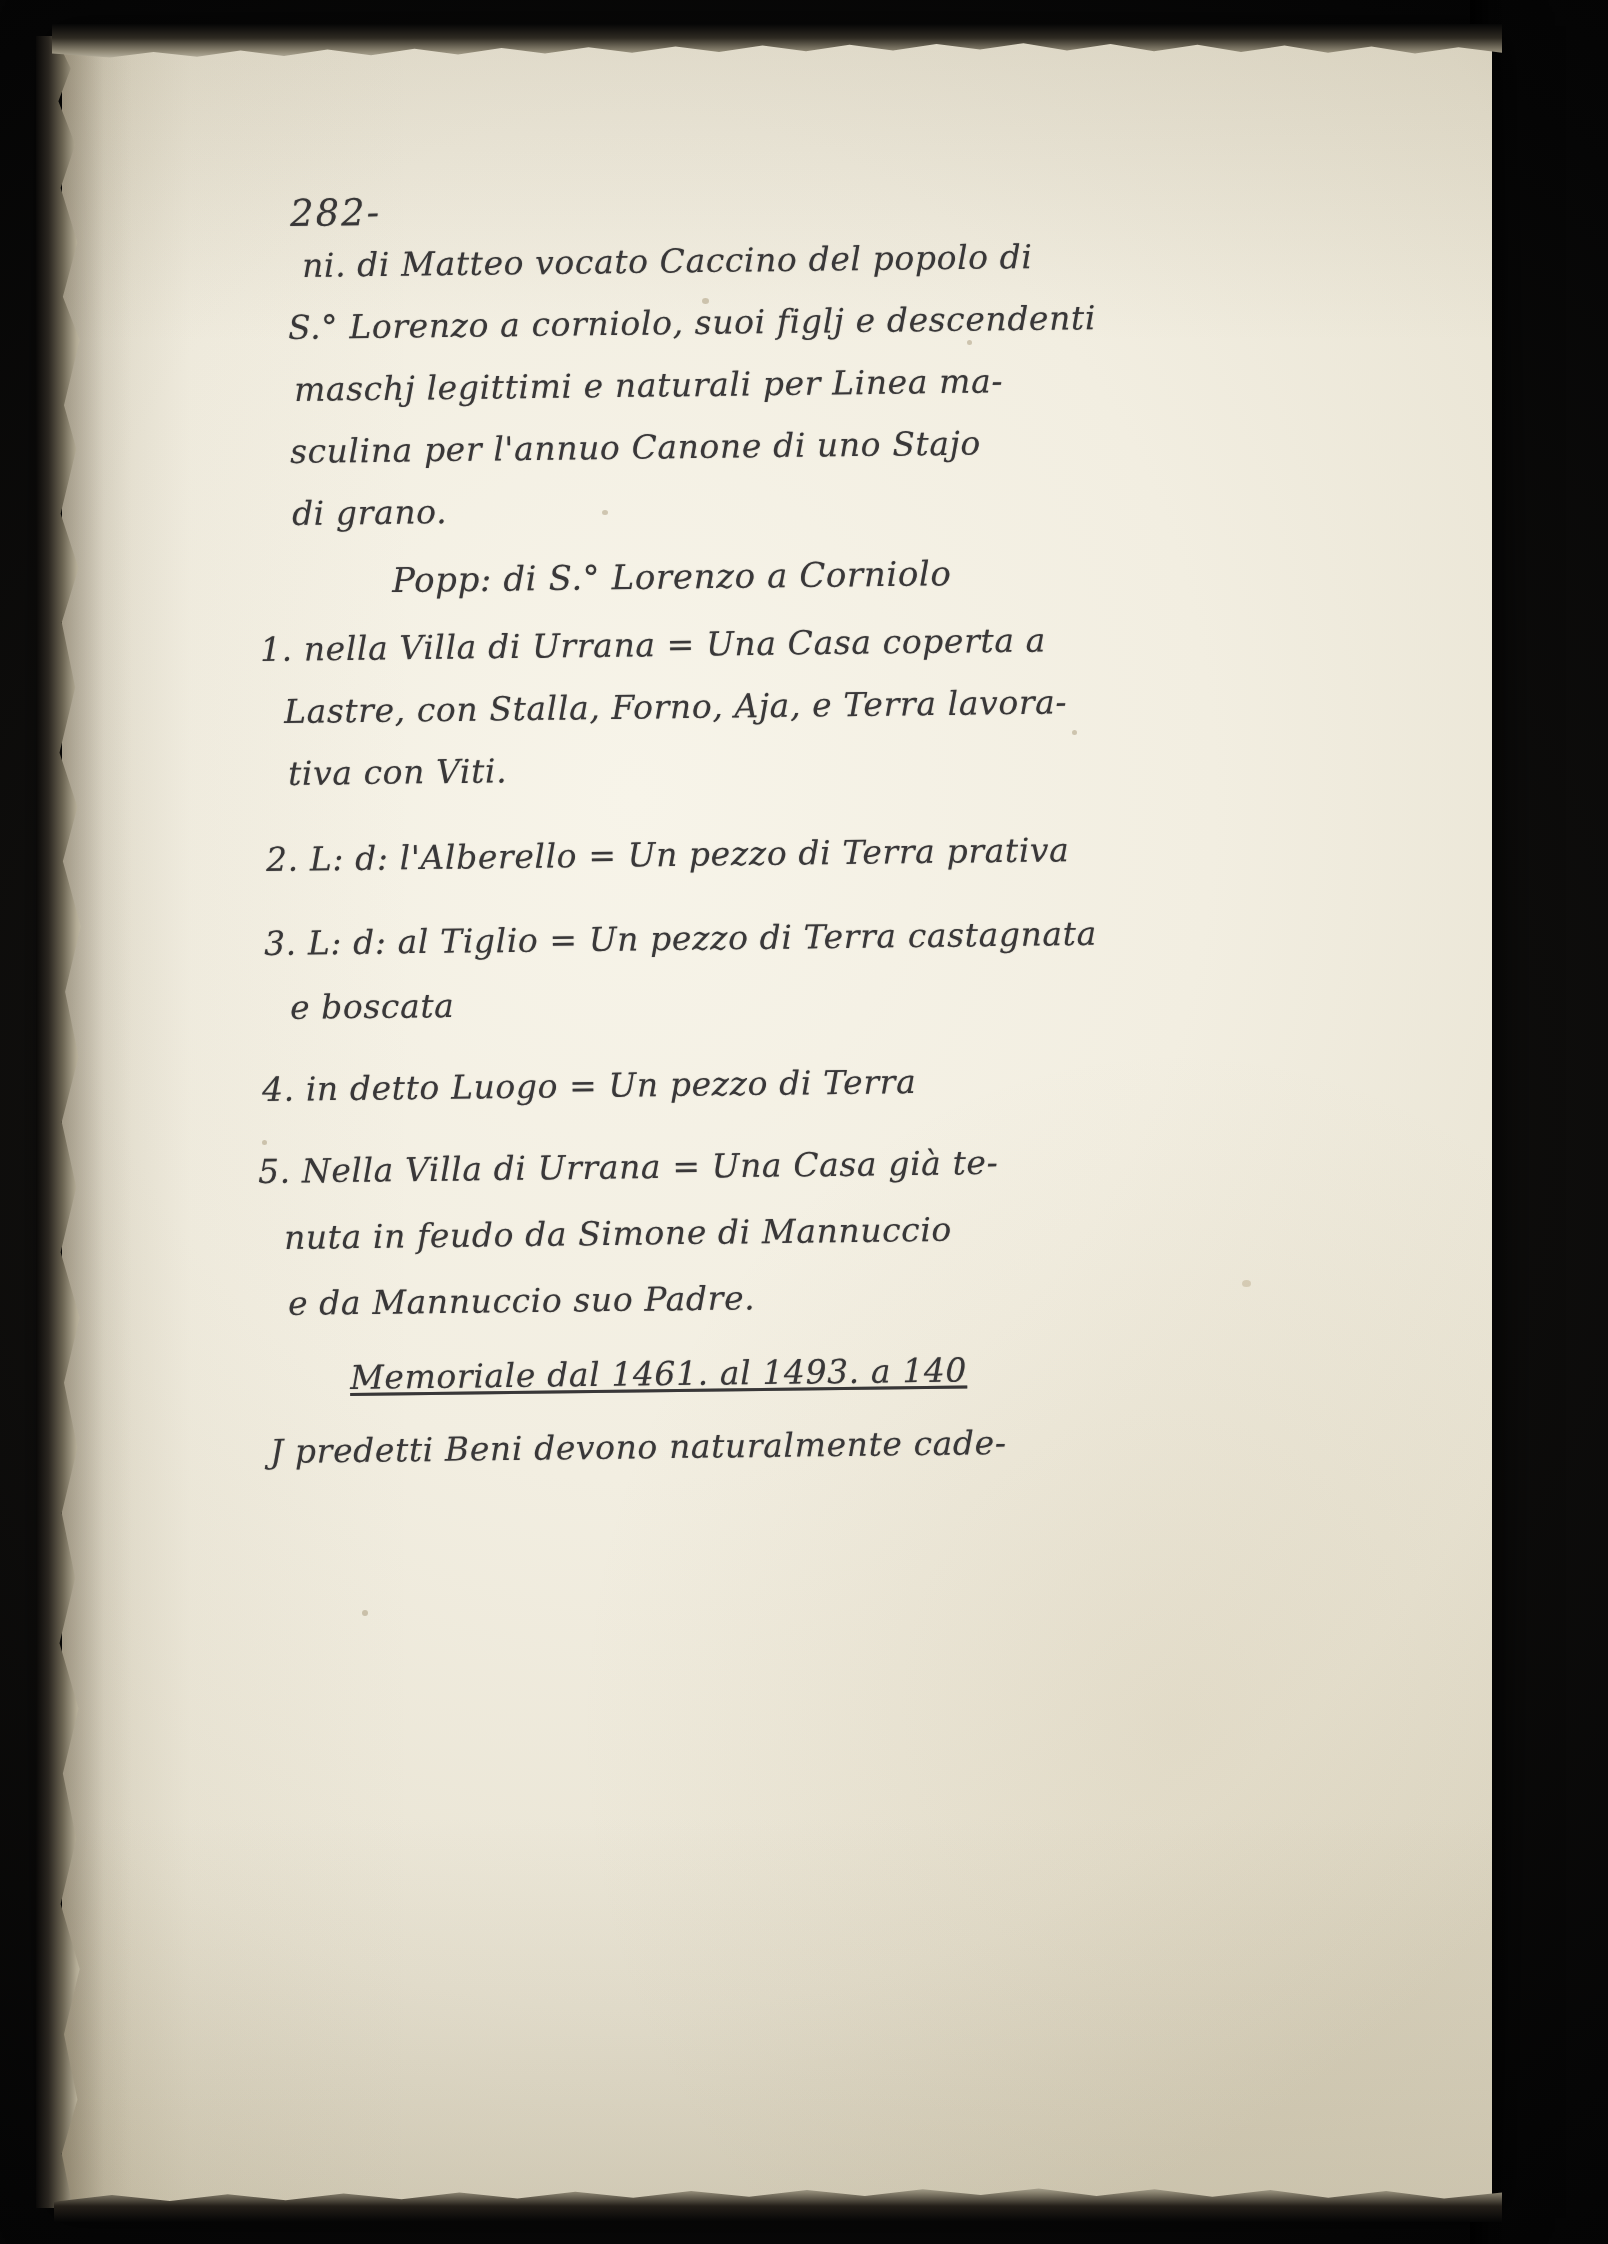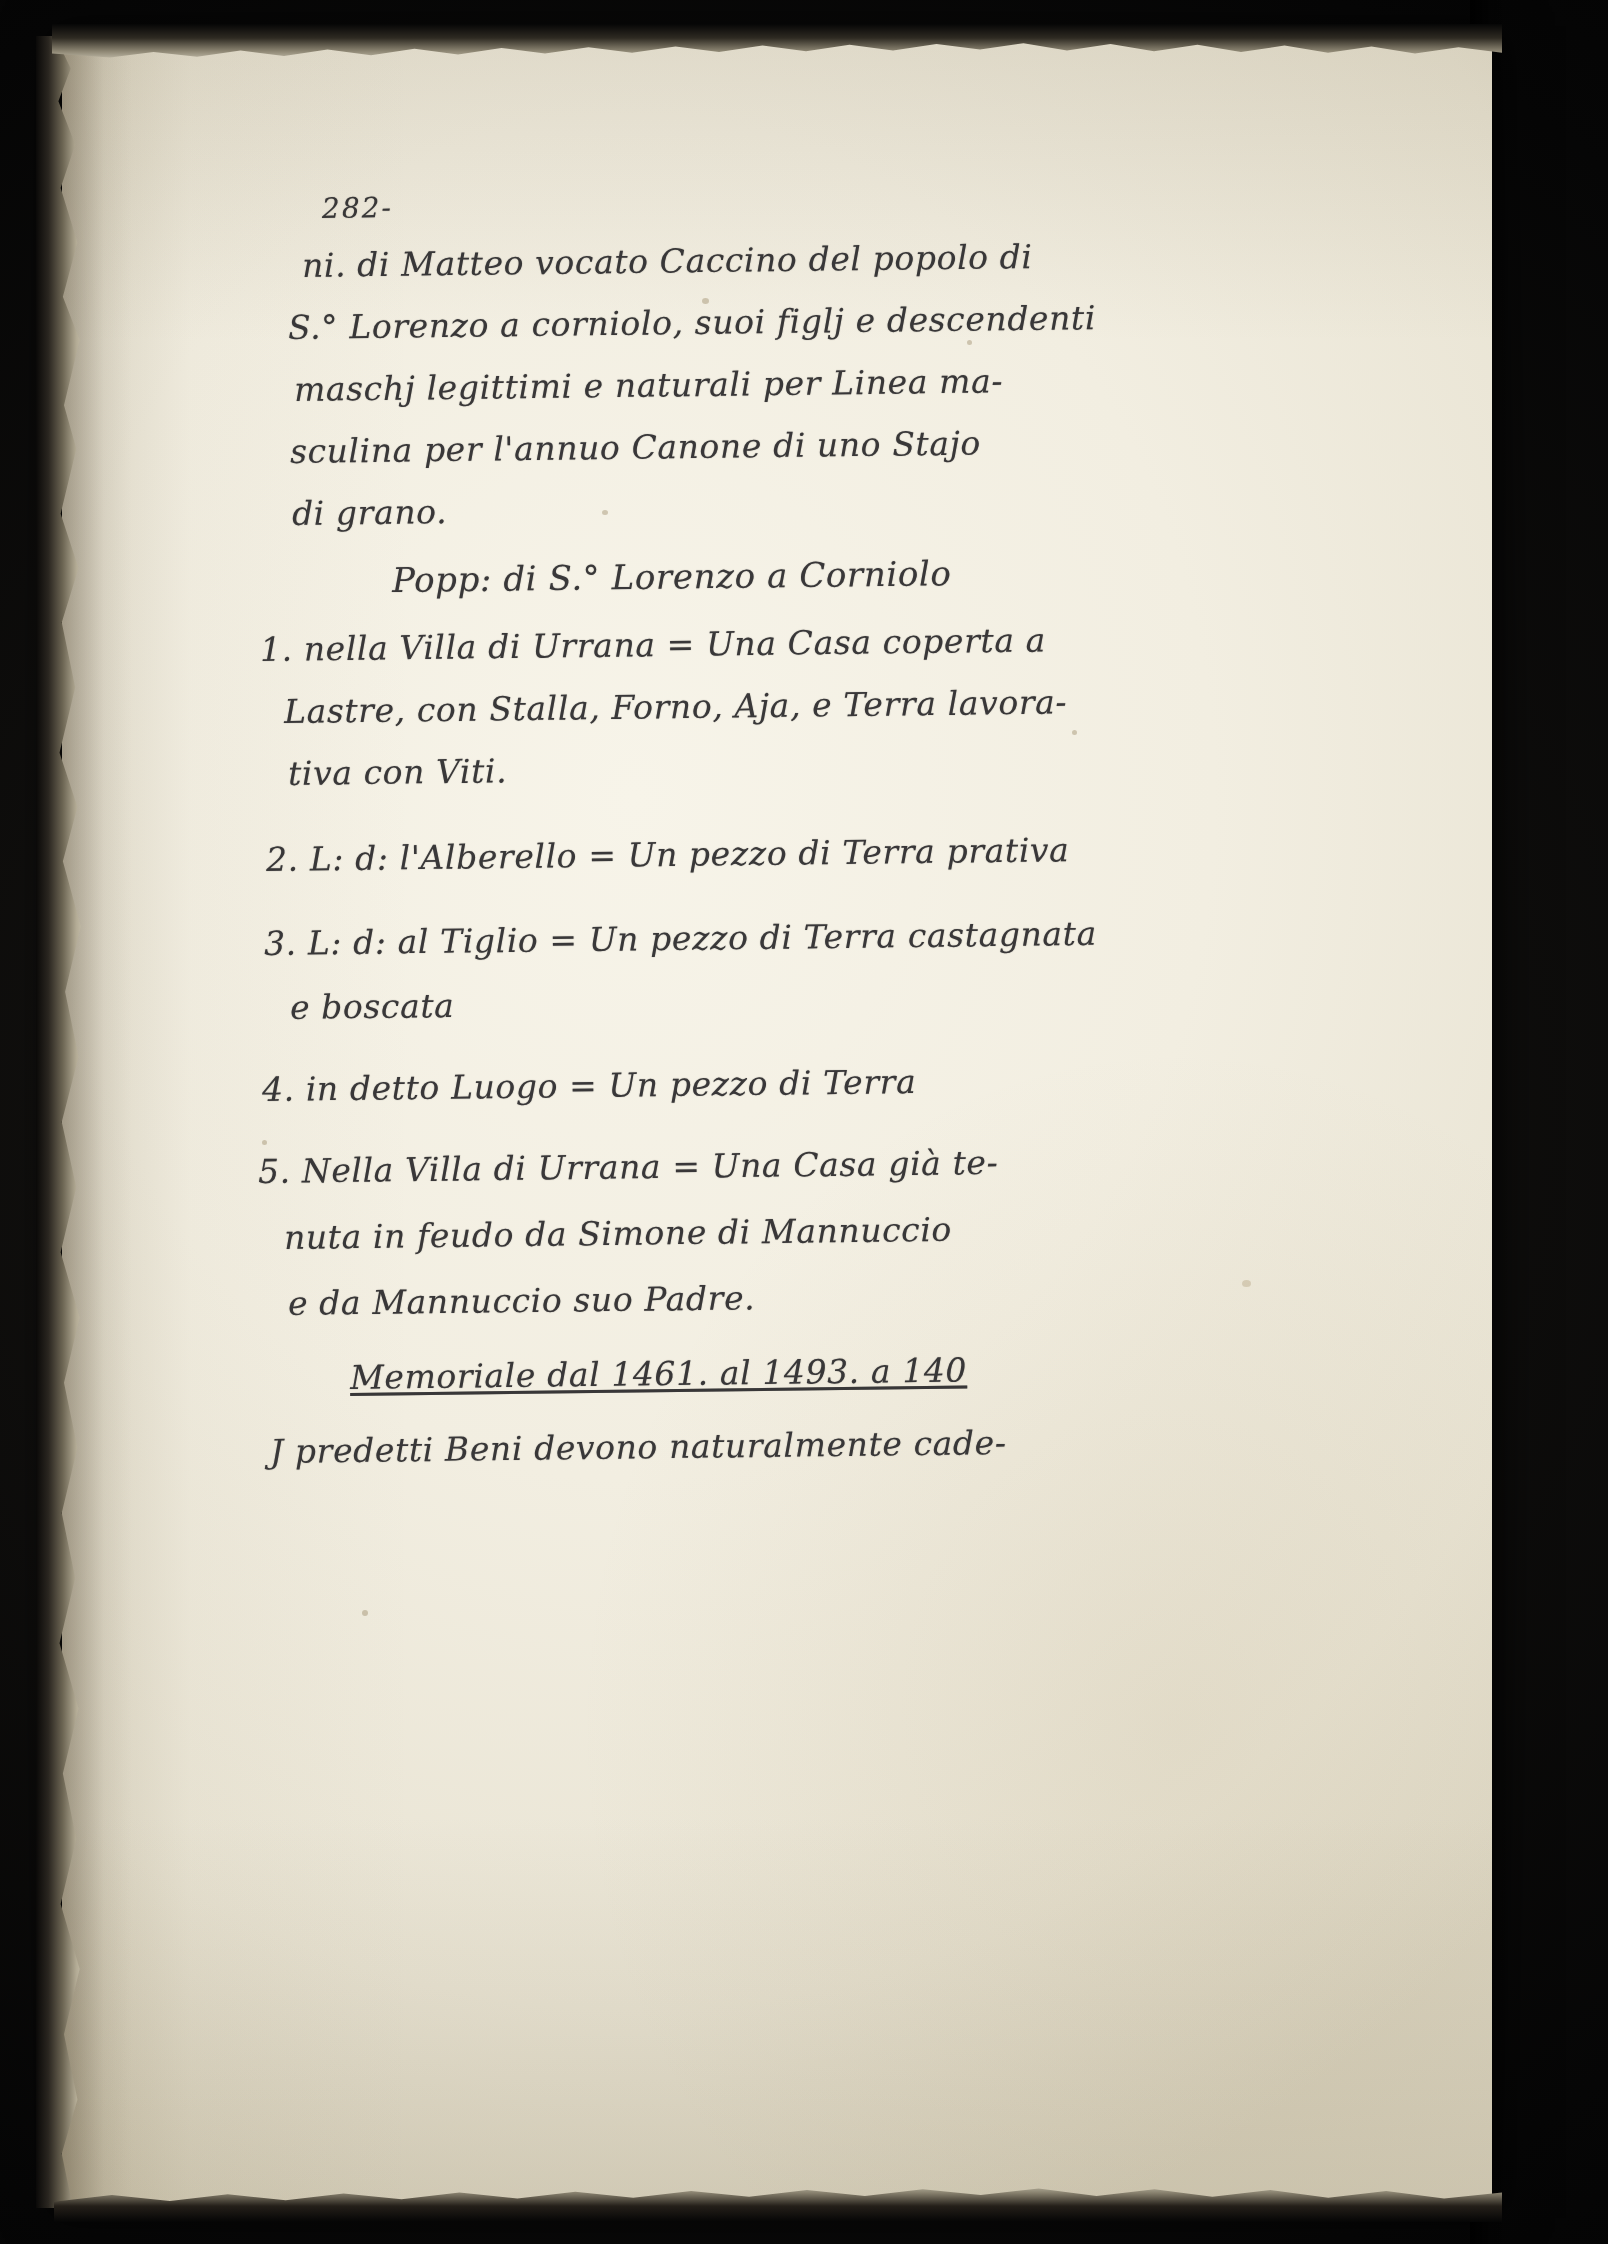--- a/index.html
+++ b/index.html
@@ -150,24 +150,23 @@
     color: #2b2a2c;
     font-family: "DejaVu Serif", serif;
     font-style: italic;
     font-weight: 400;
     white-space: nowrap;
     letter-spacing: 0.6px;
     text-shadow: 0 0 1.2px rgba(45,42,40,0.45);
     opacity: 0.93;
   }
   .folio {
-    font-size: 28px;
+    font-size: 37px;
     letter-spacing: 2px;
     transform: rotate(-1deg);
-    margin-left: 32px;
   }
   .line {
     font-size: 33px;
   }
   .heading {
     font-size: 34px;
   }
   .u { text-decoration: underline; text-underline-offset: 4px; }
 
   

